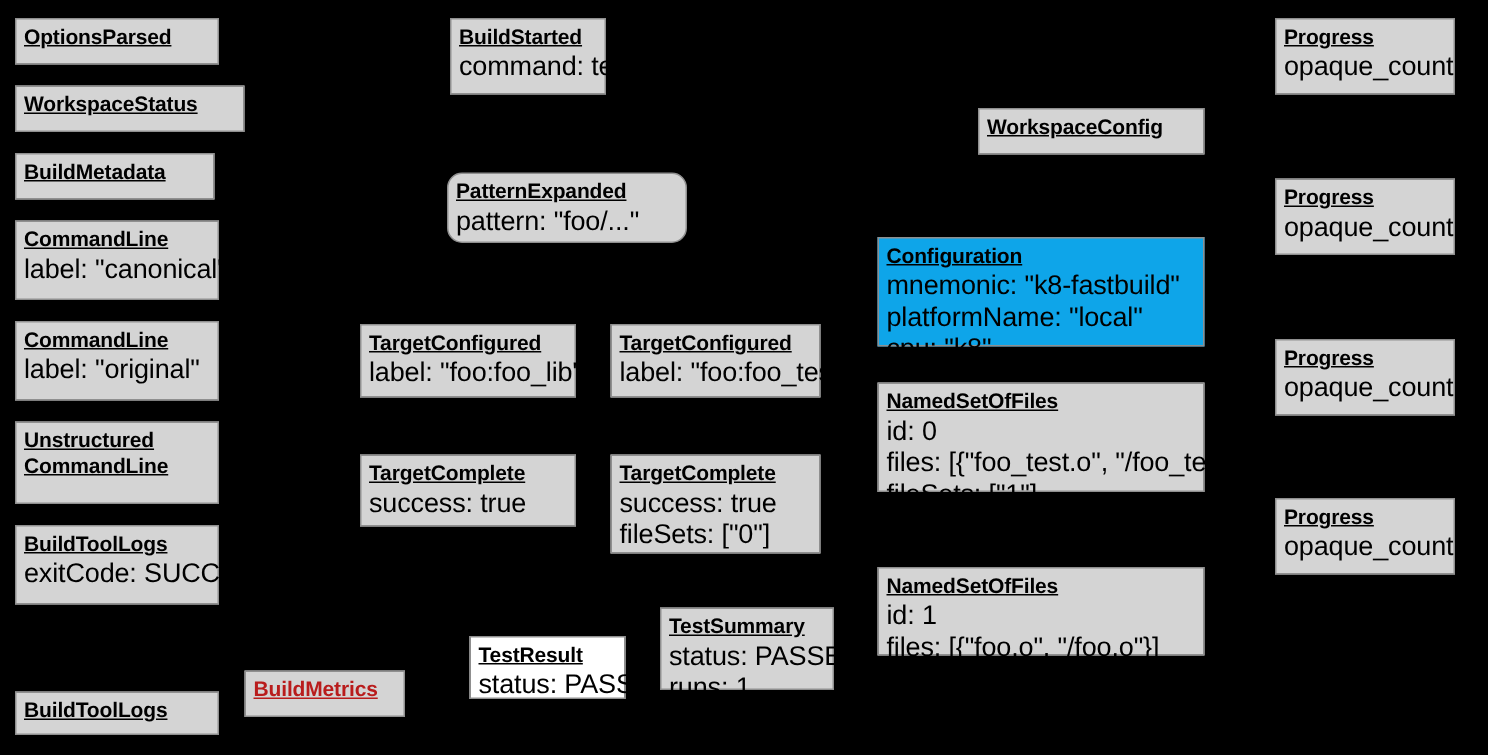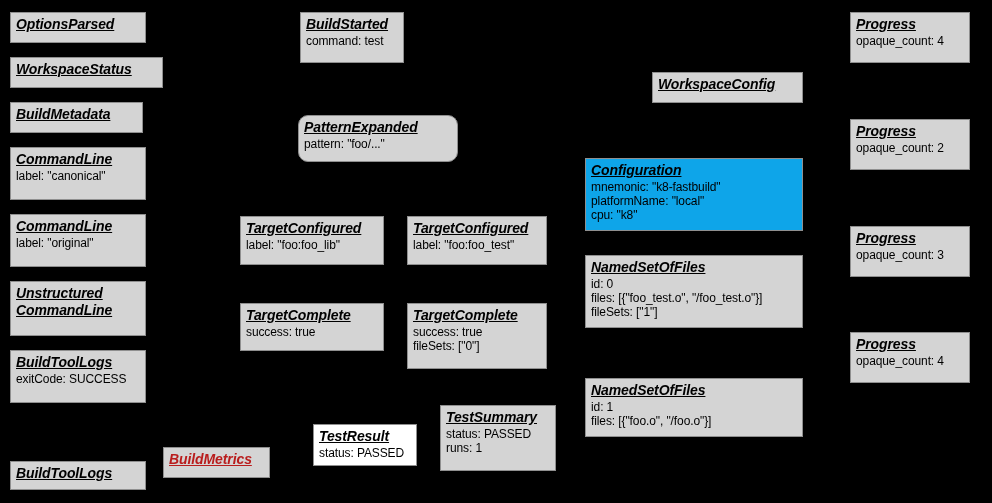--- a/index.html
+++ b/index.html
@@ -25,30 +25,29 @@
     color: #000000;
     line-height: 1.18;
   }
   .node-title {
     font-size: 14px;
     font-weight: bold;
     text-decoration: underline;
     letter-spacing: -0.1px;
     white-space: nowrap;
     display: block;
-    font-style: italic;
   }
   .node-title.wrap { white-space: normal; }
   .node-fields {
     display: block;
     margin-top: 1px;
   }
   .node-field {
     display: block;
-    font-size: 12px;
+    font-size: 18px;
     font-weight: normal;
     text-decoration: none;
     white-space: nowrap;
     letter-spacing: -0.1px;
   }
 </style>
 </head>
 <body>
 
 <div id="canvas" style="width: 992px; height: 503px; background: rgb(0, 0, 0);">
@@ -124,21 +123,21 @@
         <span class="node-field">success: true</span>
         <span class="node-field">fileSets: ["0"]</span>
       </span>
     </div>
     <div class="node" style="left: 313px; top: 424px; width: 104px; height: 42px; background: #ffffff; border-color: rgb(143, 143, 143); color: rgb(0, 0, 0);">
       <span class="node-title">TestResult</span>
       <span class="node-fields">
         <span class="node-field">status: PASSED</span>
       </span>
     </div>
-    <div class="node" style="left: 440px; top: 405px; width: 116px; height: 66px; background: rgb(212, 212, 212); border-color: rgb(143, 143, 143); color: rgb(0, 0, 0);">
+    <div class="node" style="left: 440px; top: 405px; width: 116px; height: 55px; background: rgb(212, 212, 212); border-color: rgb(143, 143, 143); color: rgb(0, 0, 0);">
       <span class="node-title">TestSummary</span>
       <span class="node-fields">
         <span class="node-field">status: PASSED</span>
         <span class="node-field">runs: 1</span>
       </span>
     </div>
     <div class="node" style="left: 652px; top: 72px; width: 151px; height: 31px; background: rgb(212, 212, 212); border-color: rgb(143, 143, 143); color: rgb(0, 0, 0);">
       <span class="node-title">WorkspaceConfig</span>
     </div>
     <div class="node" style="left: 585px; top: 158px; width: 218px; height: 73px; background: #0ea5e9; border-color: rgb(143, 143, 143); color: rgb(0, 0, 0);">

